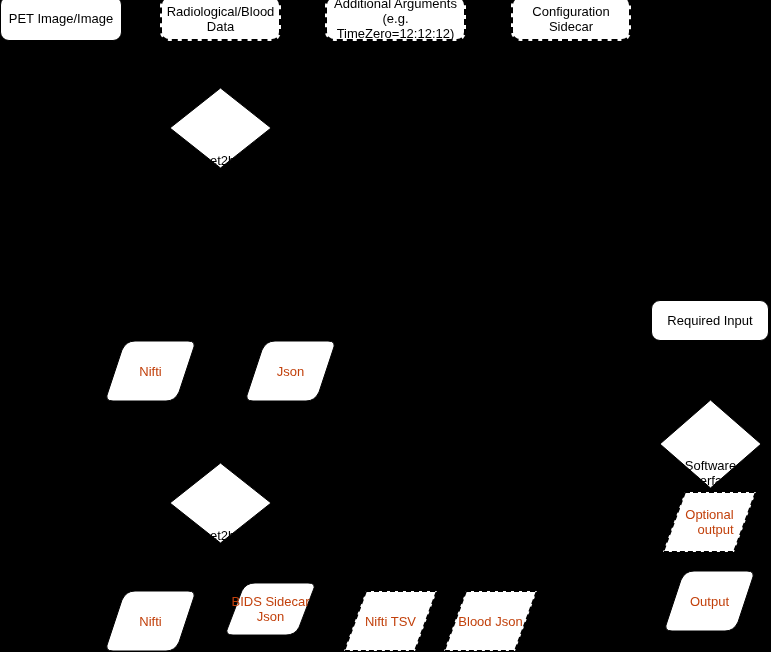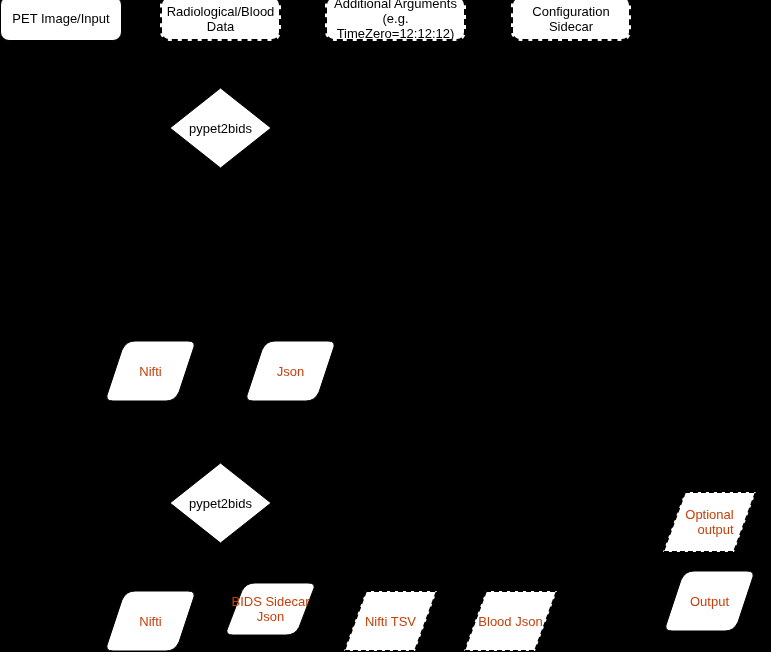--- a/index.html
+++ b/index.html
@@ -42,20 +42,21 @@
   }
   .rrect.dashed {
     border-style: dashed;
     border-width: 2px;
   }
 
   
   .diamond {
     background: transparent;
     border: none;
+    align-items: flex-end;
   }
   .diamond .dia-shape {
     position: absolute;
     left: 0; top: 0;
     width: 100%;
     height: 100%;
   }
   .diamond .dia-label {
     position: relative;
     z-index: 2;
@@ -78,21 +79,21 @@
   .para .par-label {
     position: relative;
     z-index: 2;
     color: #c2410c;
   }
 </style>
 </head>
 <body>
 
 <div id="canvas">
-    <div class="node rrect" style="left: 0px; top: -4px; width: 122px; height: 45px;"><span>PET Image/Input</span></div>
+    <div class="node rrect" style="left: 0px; top: -4px; width: 122px; height: 45px;"><span>PET Image/Image</span></div>
     <div class="node rrect dashed" style="left: 160px; top: -4px; width: 121px; height: 45px;"><span>Radiological/Blood
 Data</span></div>
     <div class="node rrect dashed" style="left: 325px; top: -4px; width: 141px; height: 45px;"><span>Additional Arguments
 (e.g. TimeZero=12:12:12)</span></div>
     <div class="node rrect dashed" style="left: 511px; top: -4px; width: 120px; height: 45px;"><span>Configuration Sidecar</span></div>
     <div class="node diamond" style="left: 170px; top: 88px; width: 101px; height: 80px;"><svg class="dia-shape" viewBox="0 0 101 80" preserveAspectRatio="none">
         <polygon points="50.5,0 101,40 50.5,80 0,40" fill="#ffffff" stroke="#000000" stroke-width="1"></polygon>
       </svg><span class="dia-label">pypet2bids</span></div>
     <div class="node diamond" style="left: 170px; top: 463px; width: 101px; height: 80px;"><svg class="dia-shape" viewBox="0 0 101 80" preserveAspectRatio="none">
         <polygon points="50.5,0 101,40 50.5,80 0,40" fill="#ffffff" stroke="#000000" stroke-width="1"></polygon>
@@ -106,23 +107,28 @@
     <div class="node para" style="left: 104px; top: 591px; width: 93px; height: 60px;"><svg class="par-shape" viewBox="0 0 93 60" preserveAspectRatio="none">
         <path d="M 31,0 L 84,0 Q 93,0 88.95,9 L 75.05,51 Q 71,60 62,60 L 9,60 Q 0,60 4.05,51 L 17.95,9 Q 22,0 31,0 Z" stroke-width="1" fill="#ffffff" stroke="#000000"></path>
       </svg><span class="par-label">Nifti</span></div>
     <div class="node para" style="left: 224px; top: 583px; width: 93px; height: 52px;"><svg class="par-shape" viewBox="0 0 93 60" preserveAspectRatio="none">
         <path d="M 31,0 L 84,0 Q 93,0 88.95,9 L 75.05,51 Q 71,60 62,60 L 9,60 Q 0,60 4.05,51 L 17.95,9 Q 22,0 31,0 Z" stroke-width="1" fill="#ffffff" stroke="#000000"></path>
       </svg><span class="par-label">BIDS Sidecar
 Json</span></div>
     <div class="node para" style="left: 344px; top: 591px; width: 93px; height: 60px;"><svg class="par-shape" viewBox="0 0 93 60" preserveAspectRatio="none">
         <polygon points="22,0 93,0 71,60 0,60" stroke-dasharray="5,3" stroke-width="2" fill="#ffffff" stroke="#000000"></polygon>
       </svg><span class="par-label">Nifti TSV</span></div>
-    <div class="node para" style="left: 464px; top: 591px; width: 93px; height: 60px; align-items: center;"><svg class="par-shape" viewBox="0 0 93 60" preserveAspectRatio="none">
+    <div class="node para" style="left: 444px; top: 591px; width: 93px; height: 60px; align-items: center;"><svg class="par-shape" viewBox="0 0 93 60" preserveAspectRatio="none">
         <polygon points="22,0 93,0 71,60 0,60" stroke-dasharray="5,3" stroke-width="2" fill="#ffffff" stroke="#000000"></polygon>
       </svg><span class="par-label">Blood Json</span></div>
+    <div class="node rrect" style="left: 651px; top: 300px; width: 118px; height: 41px;"><span>Required Input</span></div>
+    <div class="node diamond" style="left: 660px; top: 400px; width: 101px; height: 88px;"><svg class="dia-shape" viewBox="0 0 101 88" preserveAspectRatio="none">
+        <polygon points="50.5,0 101,44 50.5,88 0,44" fill="#ffffff" stroke="#000000" stroke-width="1"></polygon>
+      </svg><span class="dia-label">Software
+Interface</span></div>
     <div class="node para" style="left: 663px; top: 492px; width: 93px; height: 60px; text-align: right;"><svg class="par-shape" viewBox="0 0 93 60" preserveAspectRatio="none">
         <polygon points="22,0 93,0 71,60 0,60" stroke-dasharray="5,3" stroke-width="2" fill="#ffffff" stroke="#000000"></polygon>
       </svg><span class="par-label">Optional
 output</span></div>
     <div class="node para" style="left: 663px; top: 571px; width: 93px; height: 60px;"><svg class="par-shape" viewBox="0 0 93 60" preserveAspectRatio="none">
         <path d="M 31,0 L 84,0 Q 93,0 88.95,9 L 75.05,51 Q 71,60 62,60 L 9,60 Q 0,60 4.05,51 L 17.95,9 Q 22,0 31,0 Z" stroke-width="1" fill="#ffffff" stroke="#000000"></path>
       </svg><span class="par-label">Output</span></div>
   </div>
 
 </body></html>

